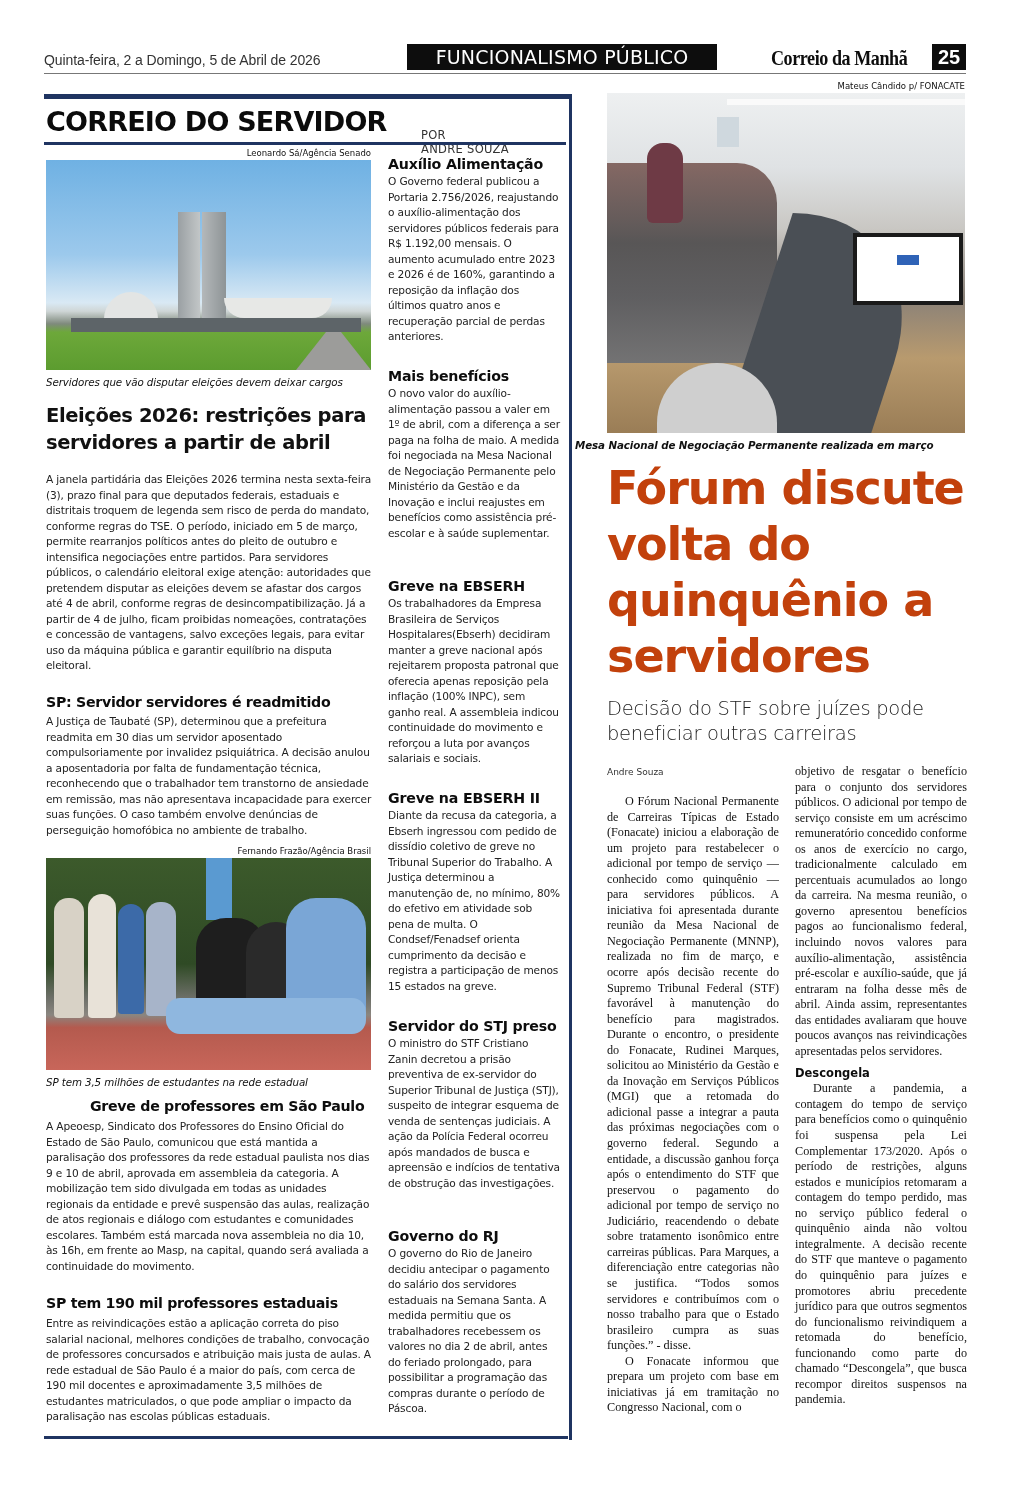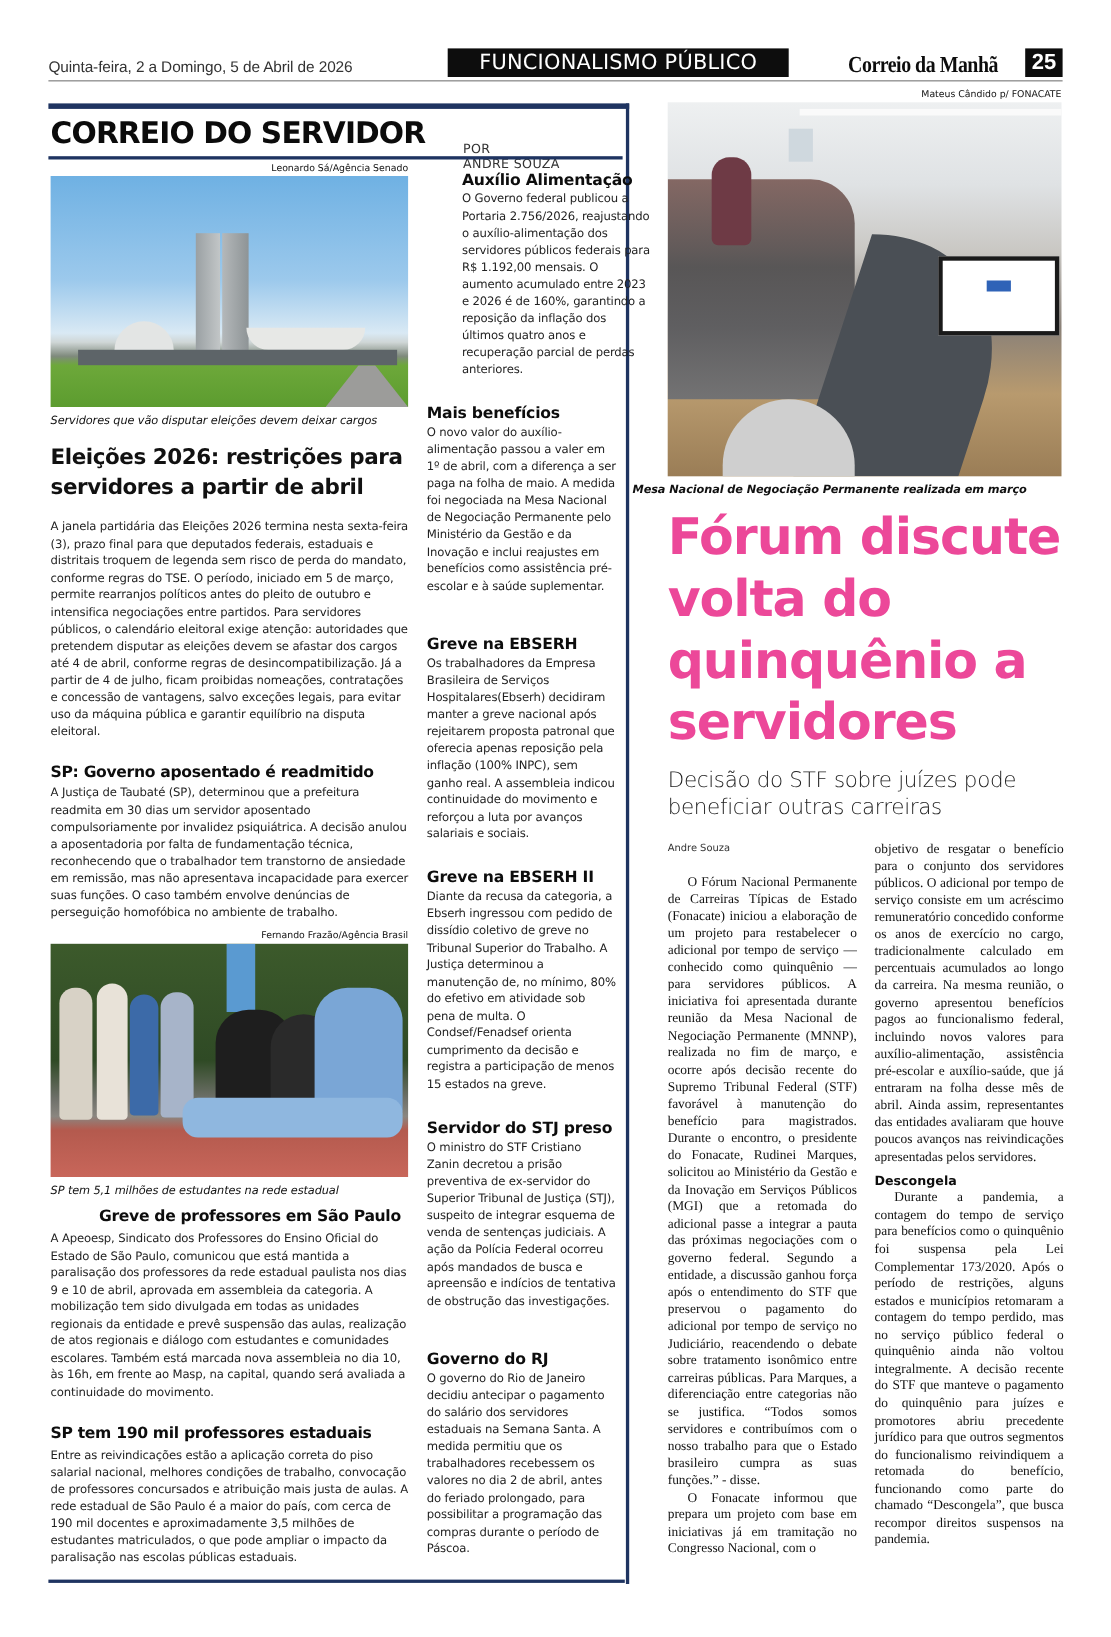--- a/index.html
+++ b/index.html
@@ -29,21 +29,21 @@
   .headline-l { position: absolute; left: 46px; top: 402px; width: 330px; font-size: 19.5px; line-height: 27px; color: #111; letter-spacing: -0.4px; }
 
   .body-sans { position: absolute; font-family: "DejaVu Sans", sans-serif; font-size: 10.6px; line-height: 15.5px; color: #222; text-align: left; letter-spacing: -0.15px; }
   .subhead-l { position: absolute; font-size: 14.2px; font-weight: 600; color: #0d0d0d; letter-spacing: -0.3px; }
 
   .side-col { position: absolute; left: 388px; width: 172px; }
   .side-h { font-size: 14.2px; font-weight: 600; color: #0d0d0d; letter-spacing: -0.2px; margin-bottom: 2px; white-space: nowrap; }
   .side-p { font-size: 10.6px; line-height: 15.5px; color: #222; letter-spacing: -0.15px; }
 
   
-  .r-headline { position: absolute; left: 607px; top: 460px; width: 380px; font-size: 46px; line-height: 56px; font-weight: 600; color: #ec4899; letter-spacing: -1px; }
+  .r-headline { position: absolute; left: 607px; top: 460px; width: 380px; font-size: 46px; line-height: 56px; font-weight: 600; color: #c2410c; letter-spacing: -1px; }
   .r-sub { position: absolute; left: 607px; top: 696px; width: 380px; font-size: 19.5px; line-height: 25px; font-weight: 300; color: #222; letter-spacing: -0.3px; }
   .r-author { position: absolute; left: 607px; top: 767px; font-size: 9px; color: #333; }
   .serif-col { position: absolute; font-family: "Liberation Serif", serif; font-size: 12.2px; line-height: 15.55px; color: #111; text-align: justify; hyphens: auto; }
   .serif-col p { text-indent: 18px; }
   .serif-col p.noindent { text-indent: 0; }
   .serif-col h4 { font-family: "DejaVu Sans", sans-serif; font-size: 11.5px; font-weight: bold; color: #0d0d0d; margin-top: 7px; line-height: 15px; }
 </style>
 </head>
 <body>
 
@@ -71,44 +71,44 @@
   <div style="position:absolute;left:58px;top:132px;width:54px;height:32px;border-radius:54px 54px 0 0;background:#e3e5e4;"></div>
   <div style="position:absolute;left:178px;top:138px;width:108px;height:20px;border-radius:0 0 60px 60px;background:#e7e8e6;"></div>
   <div style="position:absolute;left:25px;top:158px;width:290px;height:14px;background:#5d6468;"></div>
   <div style="position:absolute;left:250px;top:172px;width:75px;height:38px;background:#9c9c9a;clip-path:polygon(40% 0,60% 0,100% 100%,0 100%);"></div>
 </div>
 <div class="caption" style="left:46px; top:376px;">Servidores que vão disputar eleições devem deixar cargos</div>
 
 <h2 class="headline-l">Eleições 2026: restrições para servidores a partir de abril</h2>
 <p class="body-sans" style="left:46px; top:472px; width:328px;">A janela partidária das Eleições 2026 termina nesta sexta-feira (3), prazo final para que deputados federais, estaduais e distritais troquem de legenda sem risco de perda do mandato, conforme regras do TSE. O período, iniciado em 5 de março, permite rearranjos políticos antes do pleito de outubro e intensifica negociações entre partidos. Para servidores públicos, o calendário eleitoral exige atenção: autoridades que pretendem disputar as eleições devem se afastar dos cargos até 4 de abril, conforme regras de desincompatibilização. Já a partir de 4 de julho, ficam proibidas nomeações, contratações e concessão de vantagens, salvo exceções legais, para evitar uso da máquina pública e garantir equilíbrio na disputa eleitoral.</p>
 
-<h3 class="subhead-l" style="left:46px; top:694px;">SP: Governo aposentado é readmitido</h3>
+<h3 class="subhead-l" style="left:46px; top:694px;">SP: Servidor servidores é readmitido</h3>
 <p class="body-sans" style="left:46px; top:714px; width:328px;">A Justiça de Taubaté (SP), determinou que a prefeitura readmita em 30 dias um servidor aposentado compulsoriamente por invalidez psiquiátrica. A decisão anulou a aposentadoria por falta de fundamentação técnica, reconhecendo que o trabalhador tem transtorno de ansiedade em remissão, mas não apresentava incapacidade para exercer suas funções. O caso também envolve denúncias de perseguição homofóbica no ambiente de trabalho.</p>
 
 <div class="credit" style="left:46px; top:846px; width:325px;">Fernando Frazão/Agência Brasil</div>
 <div class="photo" style="left:46px; top:858px; width:325px; height:212px; background: linear-gradient(180deg,#3c5a2b 0%,#2f4a25 50%,#6d6f68 66%,#8a8680 74%,#b45a4e 80%,#c8665a 100%);">
   <div style="position:absolute;left:160px;top:0;width:26px;height:62px;background:#5a9ad1;"></div>
   <div style="position:absolute;left:8px;top:40px;width:30px;height:120px;border-radius:14px 14px 4px 4px;background:#d8d2c6;"></div>
   <div style="position:absolute;left:42px;top:36px;width:28px;height:124px;border-radius:14px 14px 4px 4px;background:#e8e2d8;"></div>
   <div style="position:absolute;left:72px;top:46px;width:26px;height:110px;border-radius:14px 14px 4px 4px;background:#3c6aa8;"></div>
   <div style="position:absolute;left:100px;top:44px;width:30px;height:114px;border-radius:14px 14px 4px 4px;background:#a7b4c9;"></div>
   <div style="position:absolute;left:150px;top:60px;width:70px;height:110px;border-radius:30px 30px 10px 10px;background:#1e1e1e;"></div>
   <div style="position:absolute;left:200px;top:64px;width:60px;height:100px;border-radius:30px 30px 10px 10px;background:#2a2a2a;"></div>
   <div style="position:absolute;left:240px;top:40px;width:80px;height:120px;border-radius:30px 30px 10px 10px;background:#7aa6d6;"></div>
   <div style="position:absolute;left:120px;top:140px;width:200px;height:36px;border-radius:14px;background:#8fb7df;"></div>
 </div>
-<div class="caption" style="left:46px; top:1076px;">SP tem 5,1 milhões de estudantes na rede estadual</div>
+<div class="caption" style="left:46px; top:1076px;">SP tem 3,5 milhões de estudantes na rede estadual</div>
 
 <h3 class="subhead-l" style="left:46px; top:1098px;margin-left:44px;">Greve de professores em São Paulo</h3>
 <p class="body-sans" style="left:46px; top:1119px; width:328px;">A Apeoesp, Sindicato dos Professores do Ensino Oficial do Estado de São Paulo, comunicou que está mantida a paralisação dos professores da rede estadual paulista nos dias 9 e 10 de abril, aprovada em assembleia da categoria. A mobilização tem sido divulgada em todas as unidades regionais da entidade e prevê suspensão das aulas, realização de atos regionais e diálogo com estudantes e comunidades escolares. Também está marcada nova assembleia no dia 10, às 16h, em frente ao Masp, na capital, quando será avaliada a continuidade do movimento.</p>
 
 <h3 class="subhead-l" style="left:46px; top:1295px;">SP tem 190 mil professores estaduais</h3>
 <p class="body-sans" style="left:46px; top:1316px; width:328px;">Entre as reivindicações estão a aplicação correta do piso salarial nacional, melhores condições de trabalho, convocação de professores concursados e atribuição mais justa de aulas. A rede estadual de São Paulo é a maior do país, com cerca de 190 mil docentes e aproximadamente 3,5 milhões de estudantes matriculados, o que pode ampliar o impacto da paralisação nas escolas públicas estaduais.</p>
 
-<div class="side-col" style="top:156px;margin-left:32px;">
+<div class="side-col" style="top:156px;">
   <h4 class="side-h">Auxílio Alimentação</h4>
   <p class="side-p">O Governo federal publicou a Portaria 2.756/2026, reajustando o auxílio-alimentação dos servidores públicos federais para R$ 1.192,00 mensais. O aumento acumulado entre 2023 e 2026 é de 160%, garantindo a reposição da inflação dos últimos quatro anos e recuperação parcial de perdas anteriores.</p>
 </div>
 <div class="side-col" style="top:368px;">
   <h4 class="side-h">Mais benefícios</h4>
   <p class="side-p">O novo valor do auxílio-alimentação passou a valer em 1º de abril, com a diferença a ser paga na folha de maio. A medida foi negociada na Mesa Nacional de Negociação Permanente pelo Ministério da Gestão e da Inovação e inclui reajustes em benefícios como assistência pré-escolar e à saúde suplementar.</p>
 </div>
 <div class="side-col" style="top:578px;">
   <h4 class="side-h">Greve na EBSERH</h4>
   <p class="side-p">Os trabalhadores da Empresa Brasileira de Serviços Hospitalares(Ebserh) decidiram manter a greve nacional após rejeitarem proposta patronal que oferecia apenas reposição pela inflação (100% INPC), sem ganho real. A assembleia indicou continuidade do movimento e reforçou a luta por avanços salariais e sociais.</p>

